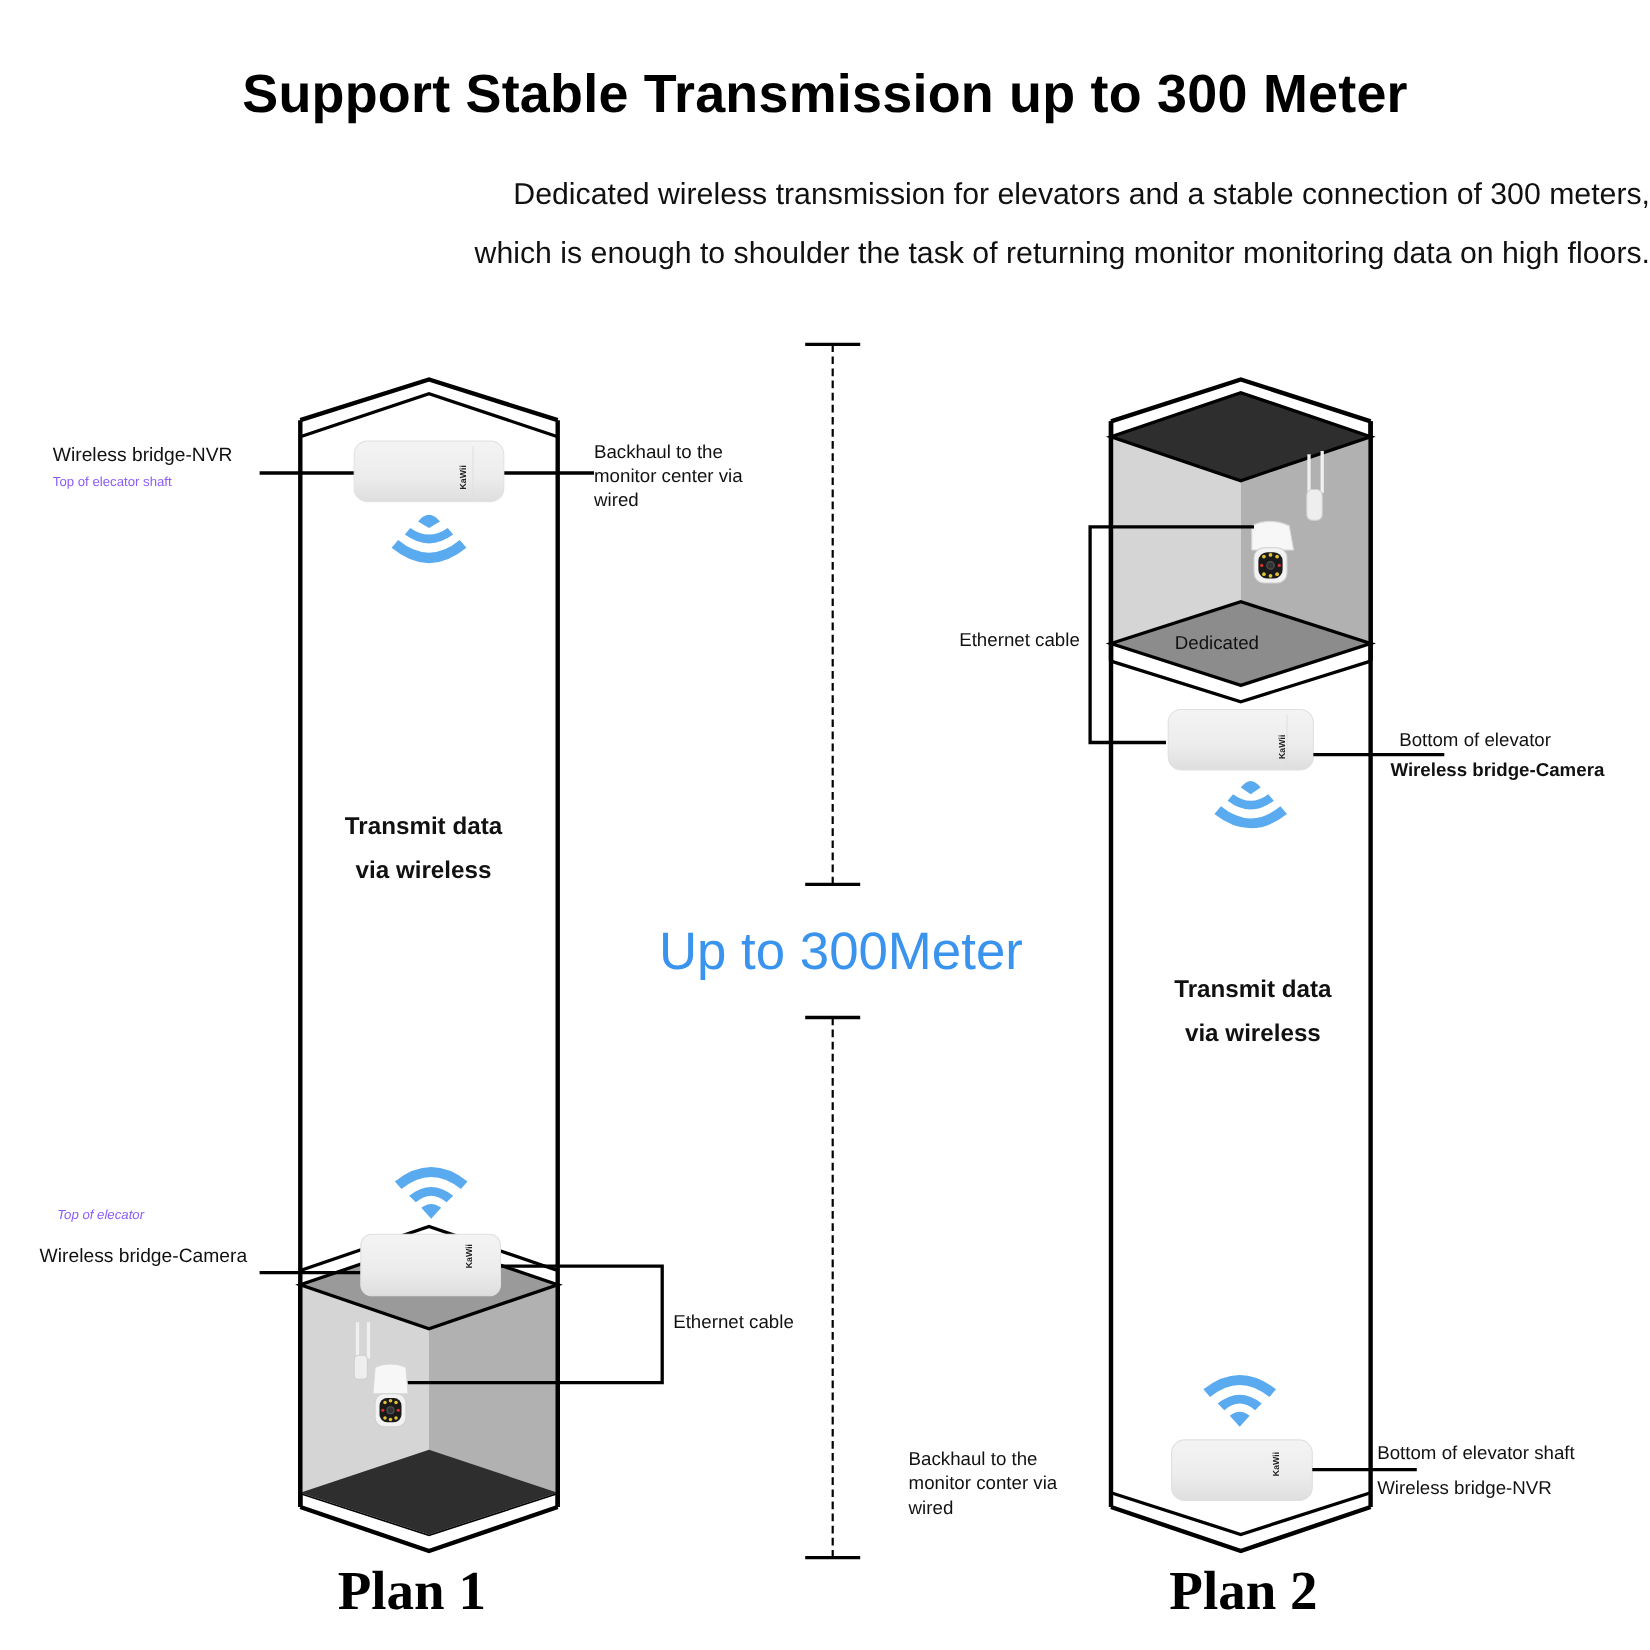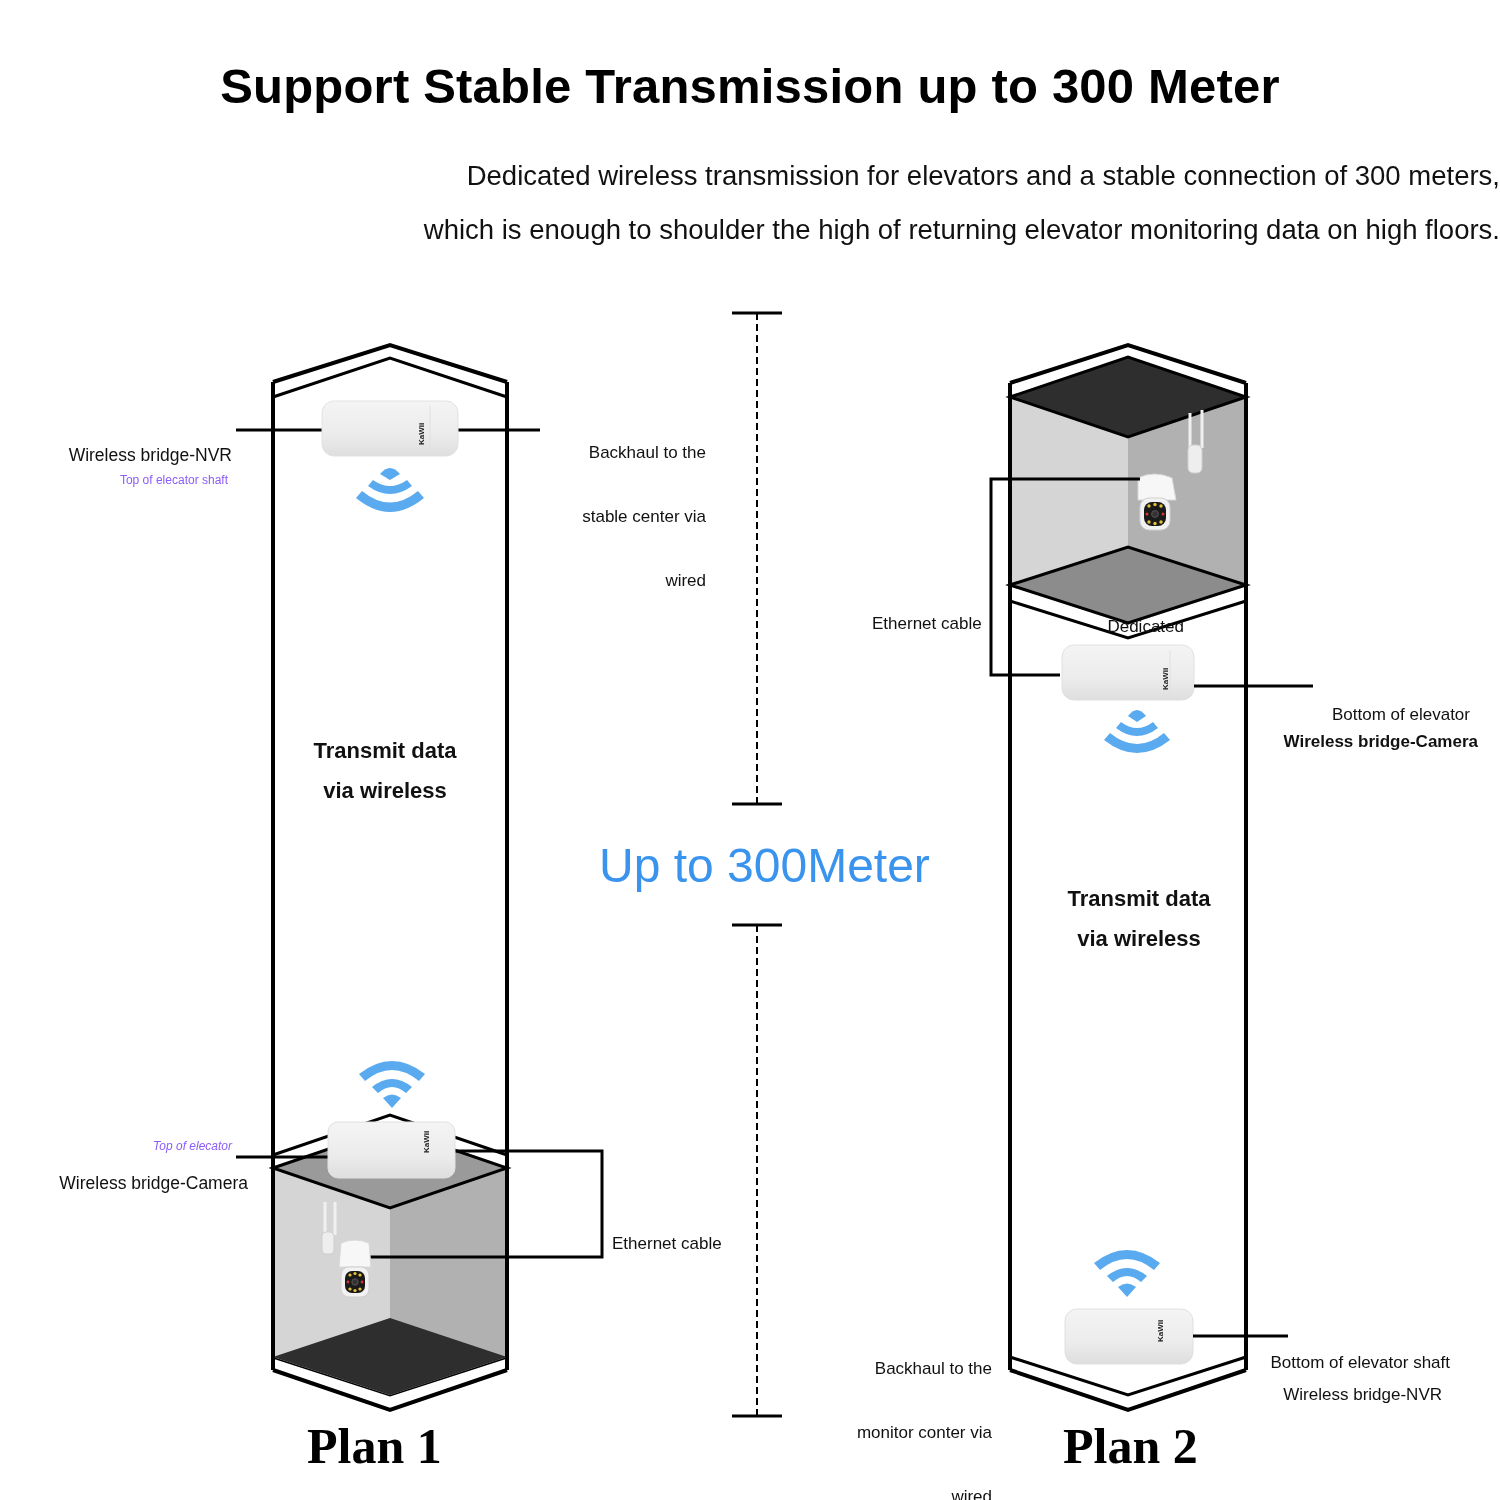--- a/index.html
+++ b/index.html
@@ -5,34 +5,34 @@
     html, body { margin: 0; padding: 0; background: #ffffff; }
     body { width: 1500px; height: 1500px; position: relative; overflow: hidden;
            font-family: "Liberation Sans", sans-serif; color: #111; }
     .abs { position: absolute; }
     .title { left: 0; width: 1500px; top: 58px; text-align: center; font-weight: bold;
              font-size: 49px; color: #000; letter-spacing: 0.2px; }
     .sub { left: 0; width: 1500px; text-align: right; font-size: 27.5px; color: #111; }
     .sub1 { top: 160px; }
     .sub2 { top: 214px; }
     svg.stage { position: absolute; left: 0; top: 0; }
-    .lbl { font-size: 17px; color: #111; line-height: 22px; text-align: right; white-space: nowrap; margin-top: 42px; }
+    .lbl { font-size: 17px; color: #111; line-height: 22px; text-align: left; white-space: nowrap; }
     .lbl-strong { font-size: 17.5px; }
     .lbl-small { font-size: 12px; color: #8b5cf6; }
     .lbl-bold { font-weight: bold; }
     .mid-text { font-size: 22px; font-weight: 600; line-height: 29px; text-align: center; color: #111; margin-top: 11px; }
     .blue-big { font-size: 48px; font-weight: normal; color: #3a93ec; white-space: nowrap; margin-left: 20px; }
     .plan { font-size: 50px; font-weight: bold; color: #000; font-family: Liberation Serif, serif; }
   </style>
 </head>
 <body>
 
 <div class="abs title">Support Stable Transmission up to 300 Meter</div>
 <div class="abs sub sub1">Dedicated wireless transmission for elevators and a stable connection of 300 meters,</div>
-<div class="abs sub sub2">which is enough to shoulder the high of returning elevator monitoring data on high floors.</div>
+<div class="abs sub sub2">which is enough to shoulder the task of returning monitor monitoring data on high floors.</div>
 
 <svg class="stage" width="1500" height="1500" viewBox="0 0 1500 1500">
   <defs>
     <linearGradient id="bridgeGrad" x1="0" y1="0" x2="0" y2="1">
       <stop offset="0" stop-color="#f4f4f4"></stop>
       <stop offset="0.6" stop-color="#ececec"></stop>
       <stop offset="1" stop-color="#dedede"></stop>
     </linearGradient>
     <g id="wifi-down">
 
@@ -187,21 +187,21 @@
     <text x="0" y="0" transform="translate(1163,1342) rotate(-90)" font-family="Liberation Sans, sans-serif" font-size="8" font-weight="bold" fill="#222">KaWii</text>
   </g>
   <line x1="1193" y1="1336" x2="1288" y2="1336" stroke="#000" stroke-width="3"></line>
 </svg>
 
 <div class="abs lbl lbl-strong" style="left:48px; top:402px; width:184px;">Wireless bridge-NVR</div>
 <div class="abs lbl lbl-small" style="left:48px; top:427px; width:180px;">Top of elecator shaft</div>
 
 <div class="abs" style="left:540px; top:400px; width:166px;">
   <div class="lbl">Backhaul to the</div>
-  <div class="lbl">stable center via</div>
+  <div class="lbl">monitor center via</div>
   <div class="lbl">wired</div>
 </div>
 
 <div class="abs" style="left:283px; top:725px; width:204px;">
   <div class="mid-text">Transmit data</div>
   <div class="mid-text">via wireless</div>
 </div>
 
 <div class="abs lbl lbl-strong" style="left:36px; top:1130px; width:212px;">Wireless bridge-Camera</div>
 <div class="abs lbl lbl-small" style="left:52px; top:1093px; width:180px;font-style:italic;">Top of elecator</div>

